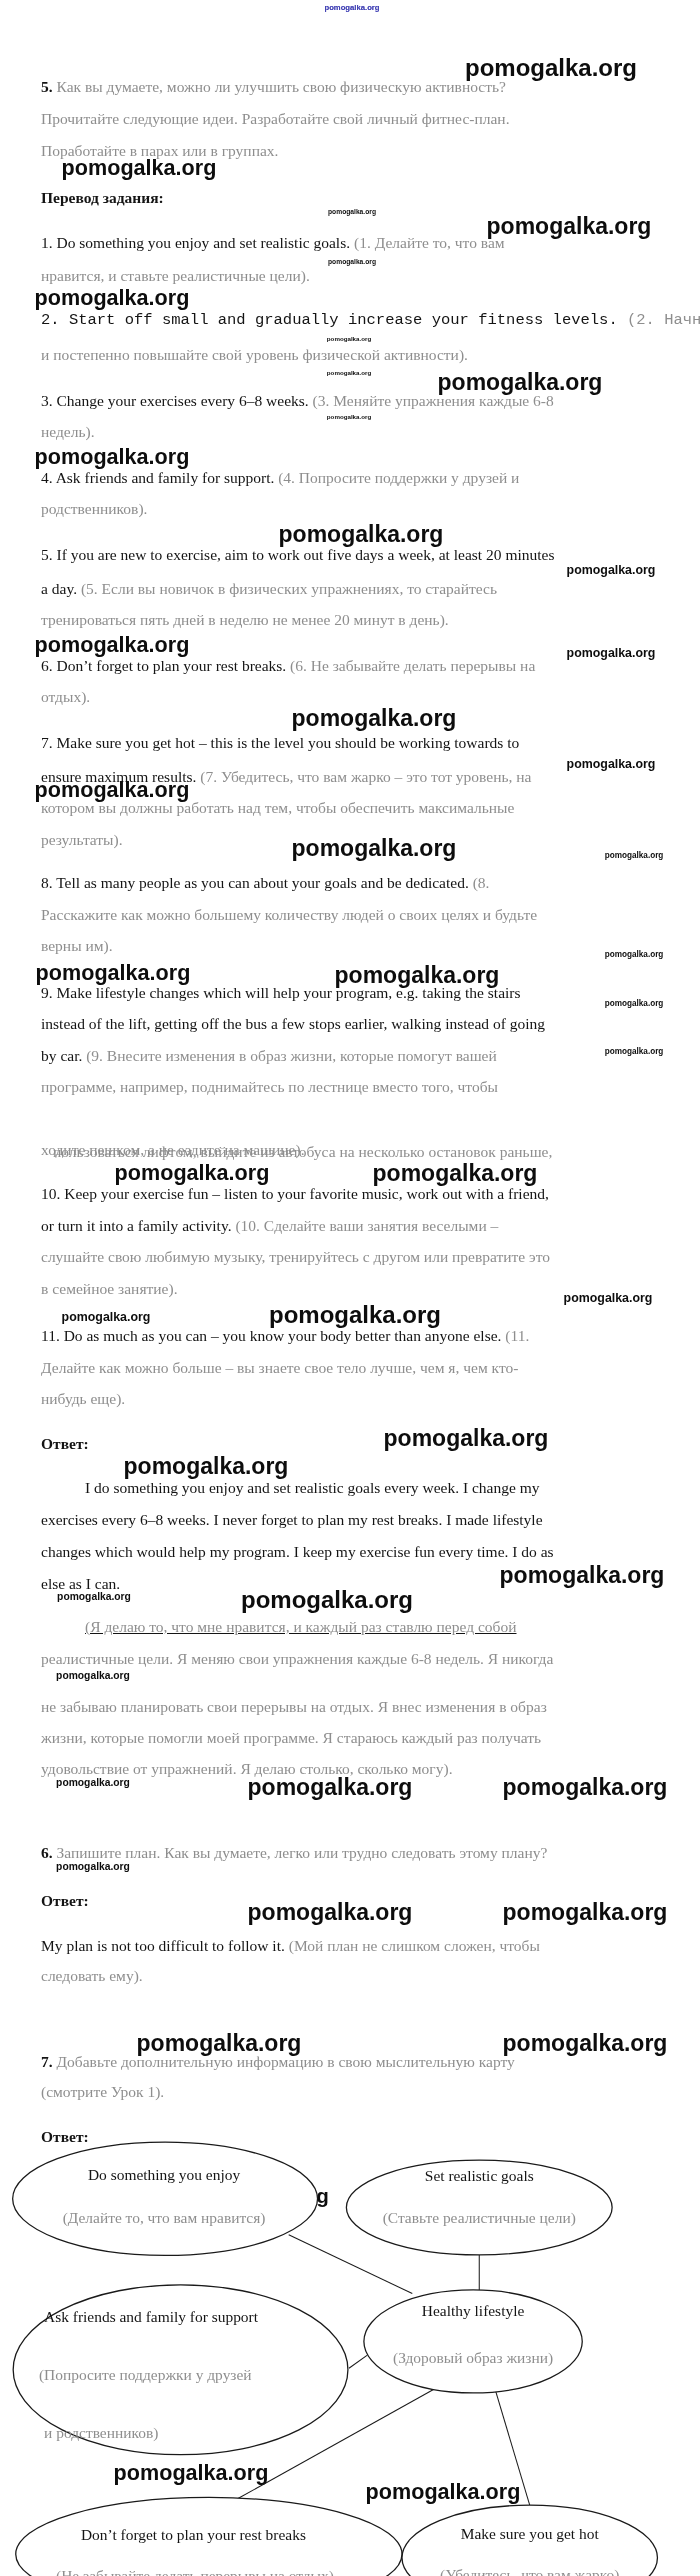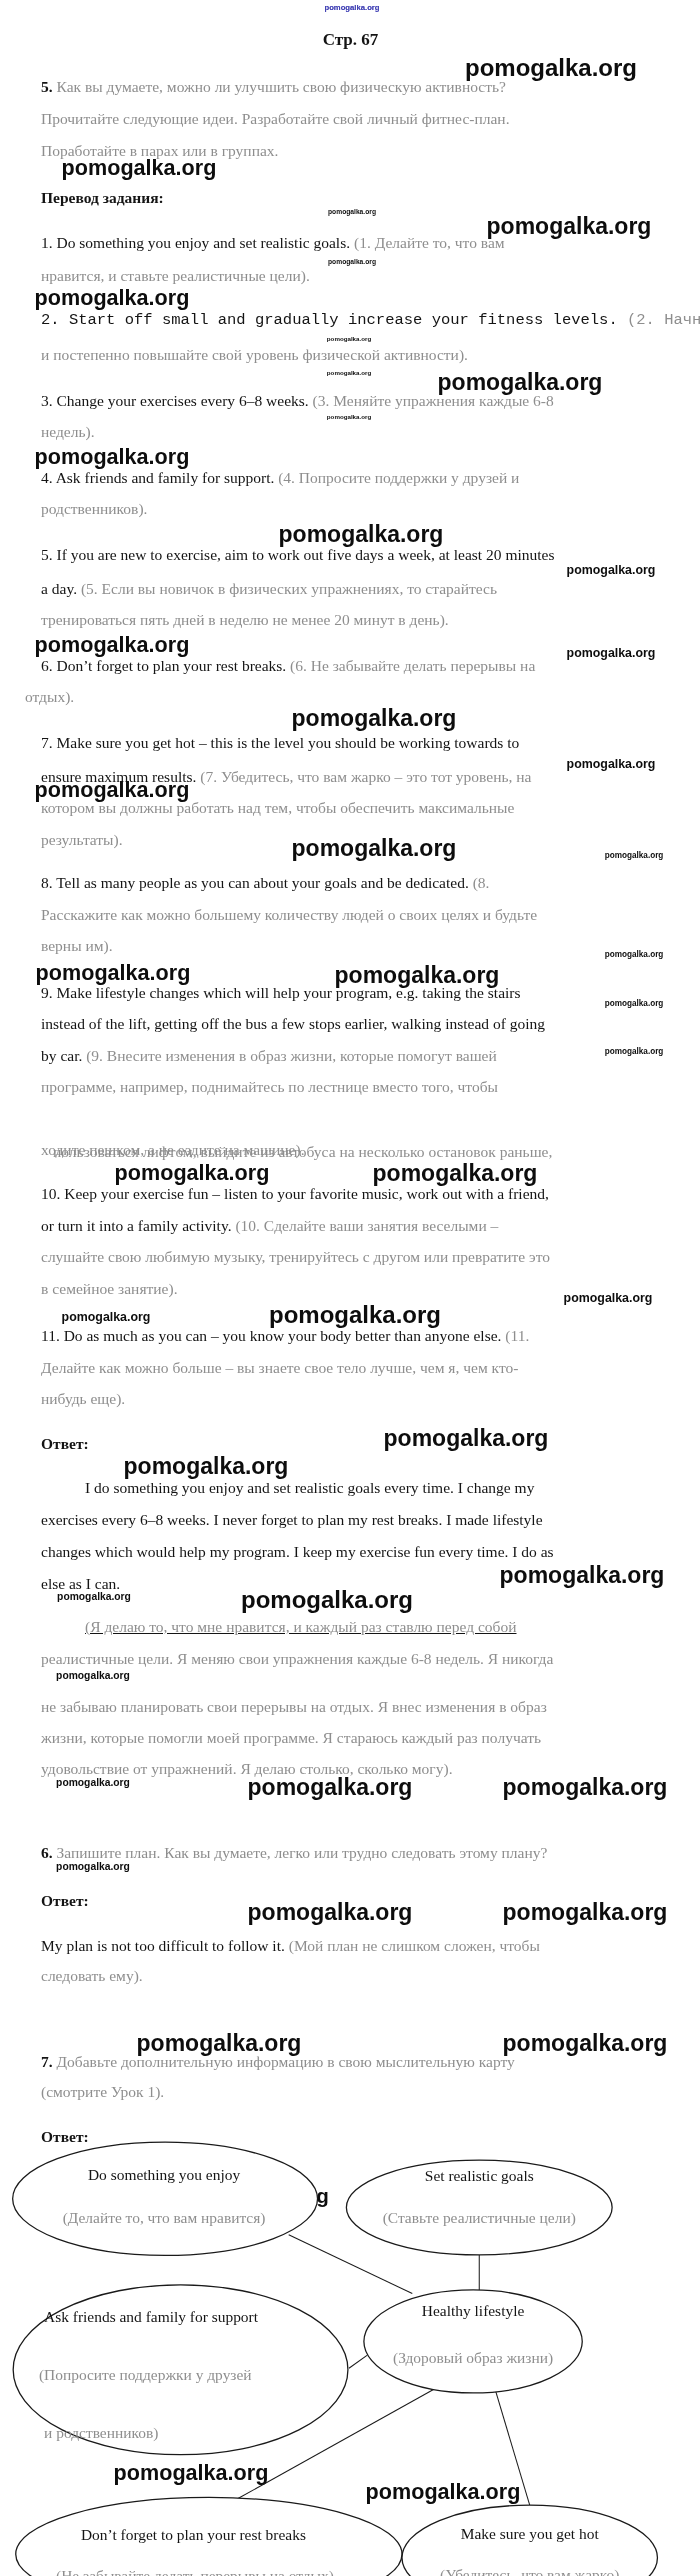--- a/index.html
+++ b/index.html
@@ -18,39 +18,38 @@
   #mindmap ellipse{fill:#ffffff;stroke:#1a1a1a;stroke-width:2.5;}
   #mindmap line{stroke:#1a1a1a;stroke-width:2;}
   #mindmap text{font-family:"Liberation Serif","DejaVu Serif",serif;font-size:30px;}
   #mindmap text.k{fill:#141414;}
   #mindmap text.g{fill:#8e8e8e;}
 </style>
 </head>
 <body>
 
 <div id="page">
-  <div class="page-title">Стр. 67</div>
   <div id="lines">
       <div class="line" style="left: 41px; top: 78px;"><span class="k b">5.</span><span class="g"> Как вы думаете, можно ли улучшить свою физическую активность?</span></div>
       <div class="line" style="left: 41px; top: 110px;"><span class="g">Прочитайте следующие идеи. Разработайте свой личный фитнес-план.</span></div>
       <div class="line" style="left: 41px; top: 142px;"><span class="g">Поработайте в парах или в группах.</span></div>
       <div class="line" style="left: 41px; top: 189px;"><span class="k b">Перевод задания:</span></div>
       <div class="line" style="left: 41px; top: 234px;"><span class="k">1. Do something you enjoy and set realistic goals. </span><span class="g">(1. Делайте то, что вам</span></div>
       <div class="line" style="left: 41px; top: 267px;"><span class="g">нравится, и ставьте реалистичные цели).</span></div>
       <div class="line" style="left: 41px; top: 312px; font-family: Liberation Mono, monospace;"><span class="k">2. Start off small and gradually increase your fitness levels. </span><span class="g">(2. Начните с малого</span></div>
       <div class="line" style="left: 41px; top: 346px;"><span class="g">и постепенно повышайте свой уровень физической активности).</span></div>
       <div class="line" style="left: 41px; top: 392px;"><span class="k">3. Change your exercises every 6–8 weeks. </span><span class="g">(3. Меняйте упражнения каждые 6-8</span></div>
       <div class="line" style="left: 41px; top: 423px;"><span class="g">недель).</span></div>
       <div class="line" style="left: 41px; top: 469px;"><span class="k">4. Ask friends and family for support. </span><span class="g">(4. Попросите поддержки у друзей и</span></div>
       <div class="line" style="left: 41px; top: 500px;"><span class="g">родственников).</span></div>
       <div class="line" style="left: 41px; top: 546px;"><span class="k">5. If you are new to exercise, aim to work out five days a week, at least 20 minutes</span></div>
       <div class="line" style="left: 41px; top: 580px;"><span class="k">a day. </span><span class="g">(5. Если вы новичок в физических упражнениях, то старайтесь</span></div>
       <div class="line" style="left: 41px; top: 611px;"><span class="g">тренироваться пять дней в неделю не менее 20 минут в день).</span></div>
       <div class="line" style="left: 41px; top: 657px;"><span class="k">6. Don’t forget to plan your rest breaks. </span><span class="g">(6. Не забывайте делать перерывы на</span></div>
-      <div class="line" style="left: 25px; top: 688px;"><span class="g">отдых).</span></div>
+      <div class="line" style="left: 41px; top: 688px;"><span class="g">отдых).</span></div>
       <div class="line" style="left: 41px; top: 734px;"><span class="k">7. Make sure you get hot – this is the level you should be working towards to</span></div>
       <div class="line" style="left: 41px; top: 768px;"><span class="k">ensure maximum results. </span><span class="g">(7. Убедитесь, что вам жарко – это тот уровень, на</span></div>
       <div class="line" style="left: 41px; top: 799px;"><span class="g">котором вы должны работать над тем, чтобы обеспечить максимальные</span></div>
       <div class="line" style="left: 41px; top: 831px;"><span class="g">результаты).</span></div>
       <div class="line" style="left: 41px; top: 874px;"><span class="k">8. Tell as many people as you can about your goals and be dedicated. </span><span class="g">(8.</span></div>
       <div class="line" style="left: 41px; top: 906px;"><span class="g">Расскажите как можно большему количеству людей о своих целях и будьте</span></div>
       <div class="line" style="left: 41px; top: 937px;"><span class="g">верны им).</span></div>
       <div class="line" style="left: 41px; top: 984px;"><span class="k">9. Make lifestyle changes which will help your program, e.g. taking the stairs</span></div>
       <div class="line" style="left: 41px; top: 1015px;"><span class="k">instead of the lift, getting off the bus a few stops earlier, walking instead of going</span></div>
       <div class="line" style="left: 41px; top: 1047px;"><span class="k">by car. </span><span class="g">(9. Внесите изменения в образ жизни, которые помогут вашей</span></div>
@@ -58,21 +57,21 @@
       <div class="line" style="left: 53px; top: 1110px; margin-top: 33px;"><span class="g">пользоваться лифтом, выйдите из автобуса на несколько остановок раньше,</span></div>
       <div class="line" style="left: 41px; top: 1141px;"><span class="g">ходите пешком, а не ездите на машине).</span></div>
       <div class="line" style="left: 41px; top: 1185px;"><span class="k">10. Keep your exercise fun – listen to your favorite music, work out with a friend,</span></div>
       <div class="line" style="left: 41px; top: 1217px;"><span class="k">or turn it into a family activity. </span><span class="g">(10. Сделайте ваши занятия веселыми –</span></div>
       <div class="line" style="left: 41px; top: 1248px;"><span class="g">слушайте свою любимую музыку, тренируйтесь с другом или превратите это</span></div>
       <div class="line" style="left: 41px; top: 1280px;"><span class="g">в семейное занятие).</span></div>
       <div class="line" style="left: 41px; top: 1327px;"><span class="k">11. Do as much as you can – you know your body better than anyone else. </span><span class="g">(11.</span></div>
       <div class="line" style="left: 41px; top: 1359px;"><span class="g">Делайте как можно больше – вы знаете свое тело лучше, чем я, чем кто-</span></div>
       <div class="line" style="left: 41px; top: 1390px;"><span class="g">нибудь еще).</span></div>
       <div class="line" style="left: 41px; top: 1435px;"><span class="k b">Ответ:</span></div>
-      <div class="line" style="left: 85px; top: 1479px;"><span class="k">I do something you enjoy and set realistic goals every time. I change my</span></div>
+      <div class="line" style="left: 85px; top: 1479px;"><span class="k">I do something you enjoy and set realistic goals every week. I change my</span></div>
       <div class="line" style="left: 41px; top: 1511px; text-align: center;"><span class="k">exercises every 6–8 weeks. I never forget to plan my rest breaks. I made lifestyle</span></div>
       <div class="line" style="left: 41px; top: 1543px;"><span class="k">changes which would help my program. I keep my exercise fun every time. I do as</span></div>
       <div class="line" style="left: 41px; top: 1575px;"><span class="k">else as I can.</span></div>
       <div class="line" style="left: 85px; top: 1618px; text-decoration: underline;"><span class="g">(Я делаю то, что мне нравится, и каждый раз ставлю перед собой</span></div>
       <div class="line" style="left: 41px; top: 1650px;"><span class="g">реалистичные цели. Я меняю свои упражнения каждые 6-8 недель. Я никогда</span></div>
       <div class="line" style="left: 41px; top: 1698px;"><span class="g">не забываю планировать свои перерывы на отдых. Я внес изменения в образ</span></div>
       <div class="line" style="left: 41px; top: 1729px;"><span class="g">жизни, которые помогли моей программе. Я стараюсь каждый раз получать</span></div>
       <div class="line" style="left: 41px; top: 1760px;"><span class="g">удовольствие от упражнений. Я делаю столько, сколько могу).</span></div>
       <div class="line" style="left: 41px; top: 1844px;"><span class="k b">6.</span><span class="g"> Запишите план. Как вы думаете, легко или трудно следовать этому плану?</span></div>
       <div class="line" style="left: 41px; top: 1892px;"><span class="k b">Ответ:</span></div>

